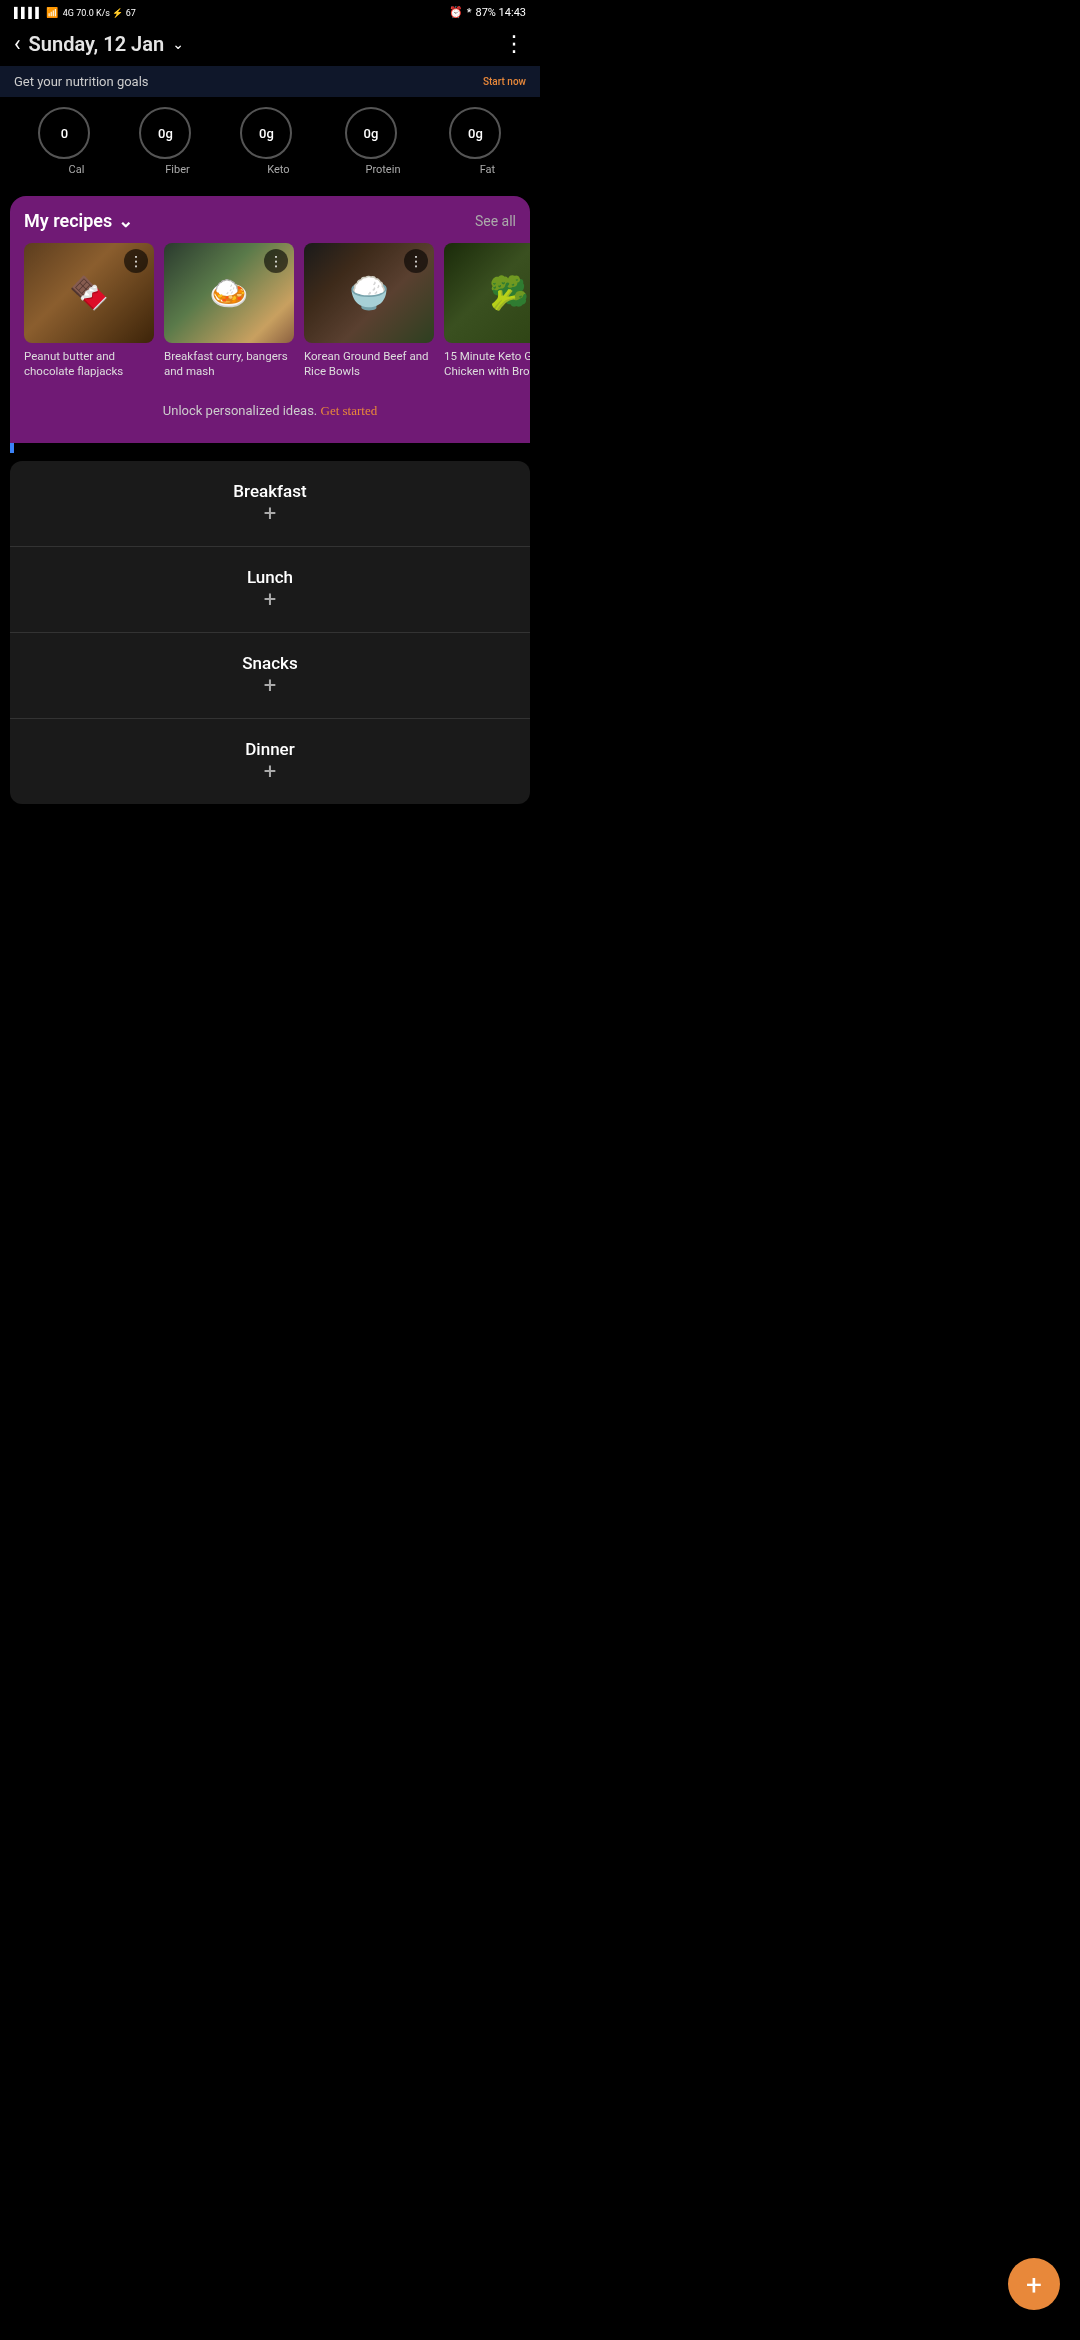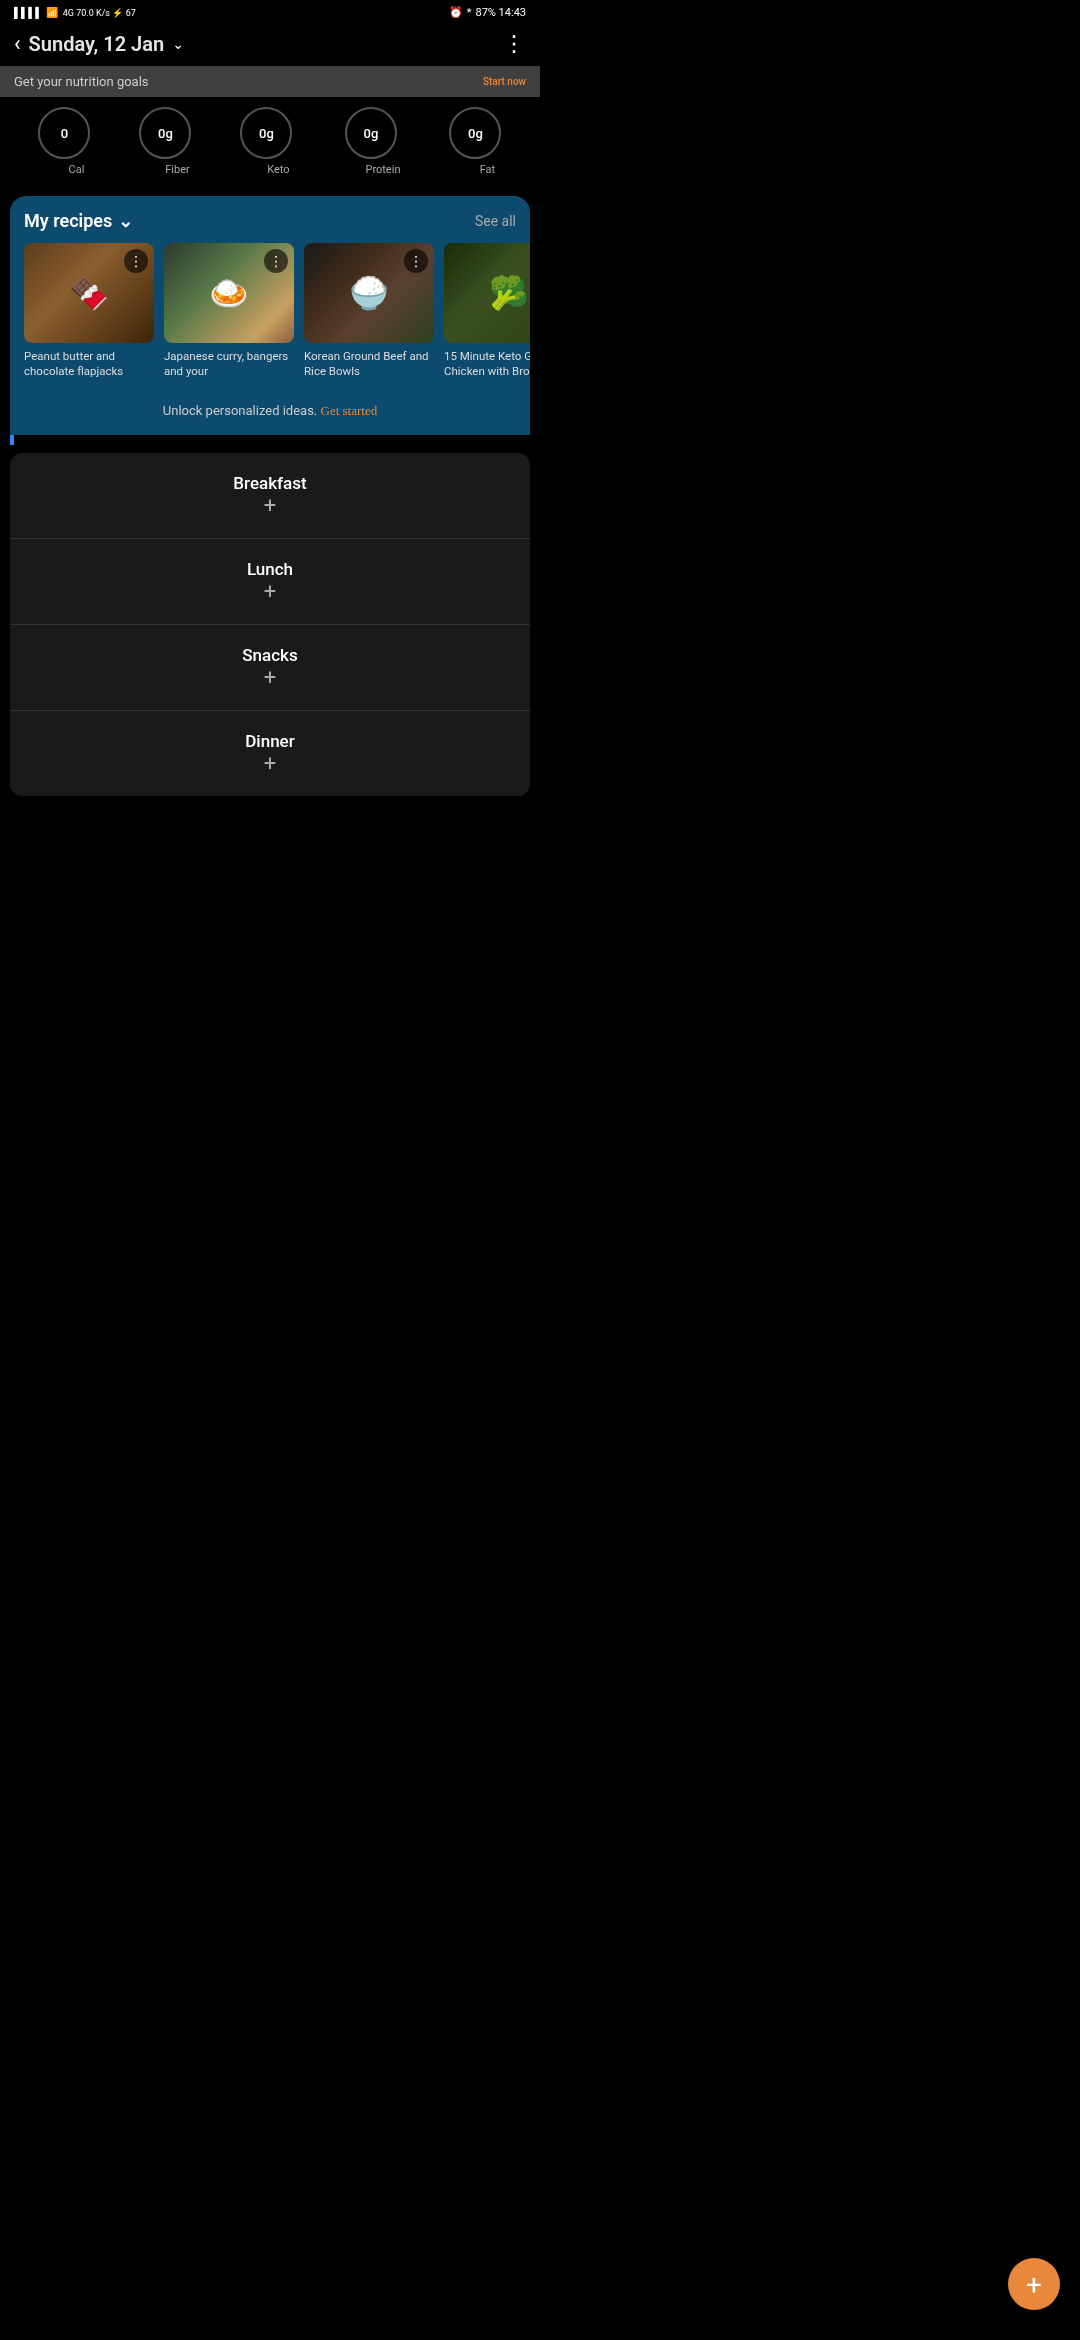--- a/index.html
+++ b/index.html
@@ -62,21 +62,21 @@
       letter-spacing: 1px;
       cursor: pointer;
     }
 
     
     .nutrition-banner {
       display: flex;
       justify-content: space-between;
       align-items: center;
       padding: 8px 14px;
-      background: #404040;
+      background: #0f172a;
     }
     .nutrition-banner-text {
       font-size: 13px;
       color: #ccc;
     }
     .start-now {
       font-size: 10px;
       color: #e8883a;
       font-weight: 500;
       cursor: pointer;
@@ -109,23 +109,23 @@
       font-weight: 500;
     }
     .nutrition-label {
       font-size: 11px;
       color: #aaa;
       margin-left: 24px;
     }
 
     
     .recipes-section {
-      background: #0c4a6e;
+      background: #701a75;
       border-radius: 16px 16px 0 0;
-      padding: 14px 0 0;
+      padding: 14px 0 8px;
       margin-top: 4px;
     }
     .recipes-header {
       display: flex;
       justify-content: space-between;
       align-items: center;
       padding: 0 14px 12px;
     }
     .recipes-title {
       display: flex;
@@ -372,21 +372,21 @@
     <div class="recipe-card">
       <div class="recipe-img-wrap img-flapjack">
         <div class="recipe-more-btn">⋮</div>
       </div>
       <span class="recipe-name">Peanut butter and chocolate flapjacks</span>
     </div>
         <div class="recipe-card">
       <div class="recipe-img-wrap img-curry">
         <div class="recipe-more-btn">⋮</div>
       </div>
-      <span class="recipe-name">Japanese curry, bangers and your</span>
+      <span class="recipe-name">Breakfast curry, bangers and mash</span>
     </div>
         <div class="recipe-card">
       <div class="recipe-img-wrap img-korean">
         <div class="recipe-more-btn">⋮</div>
       </div>
       <span class="recipe-name">Korean Ground Beef and Rice Bowls</span>
     </div>
         <div class="recipe-card">
       <div class="recipe-img-wrap img-keto">
         

